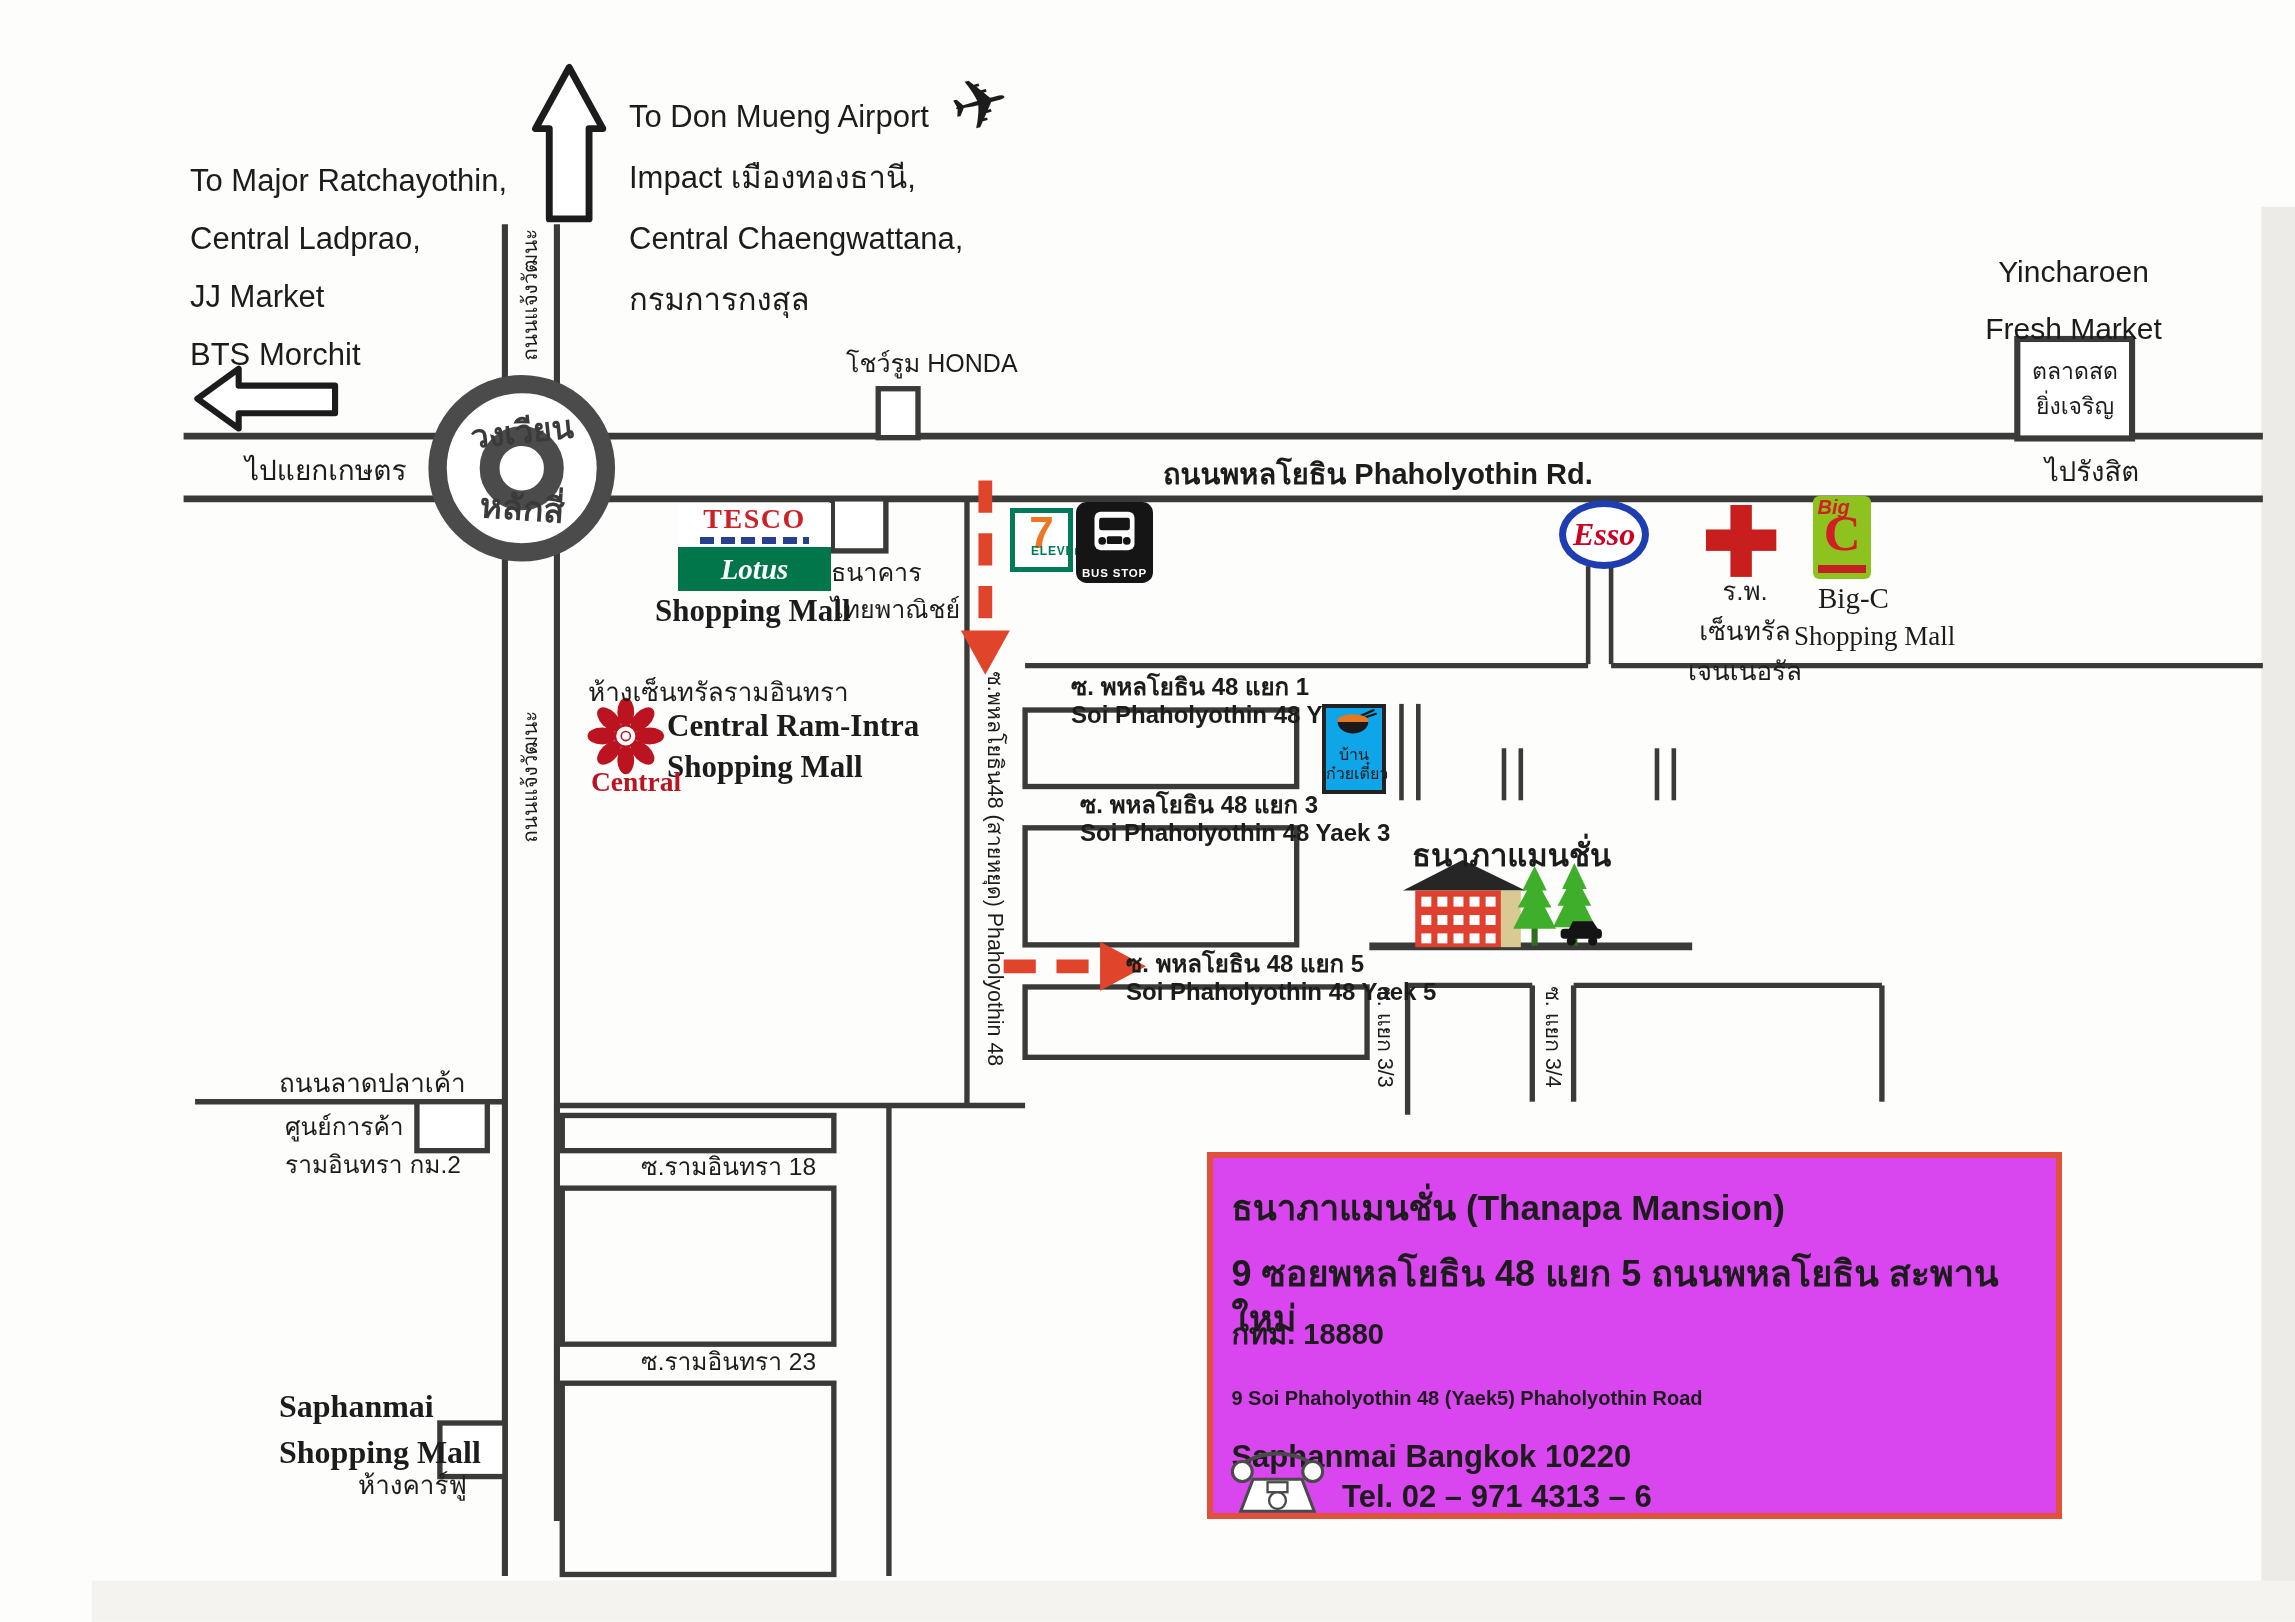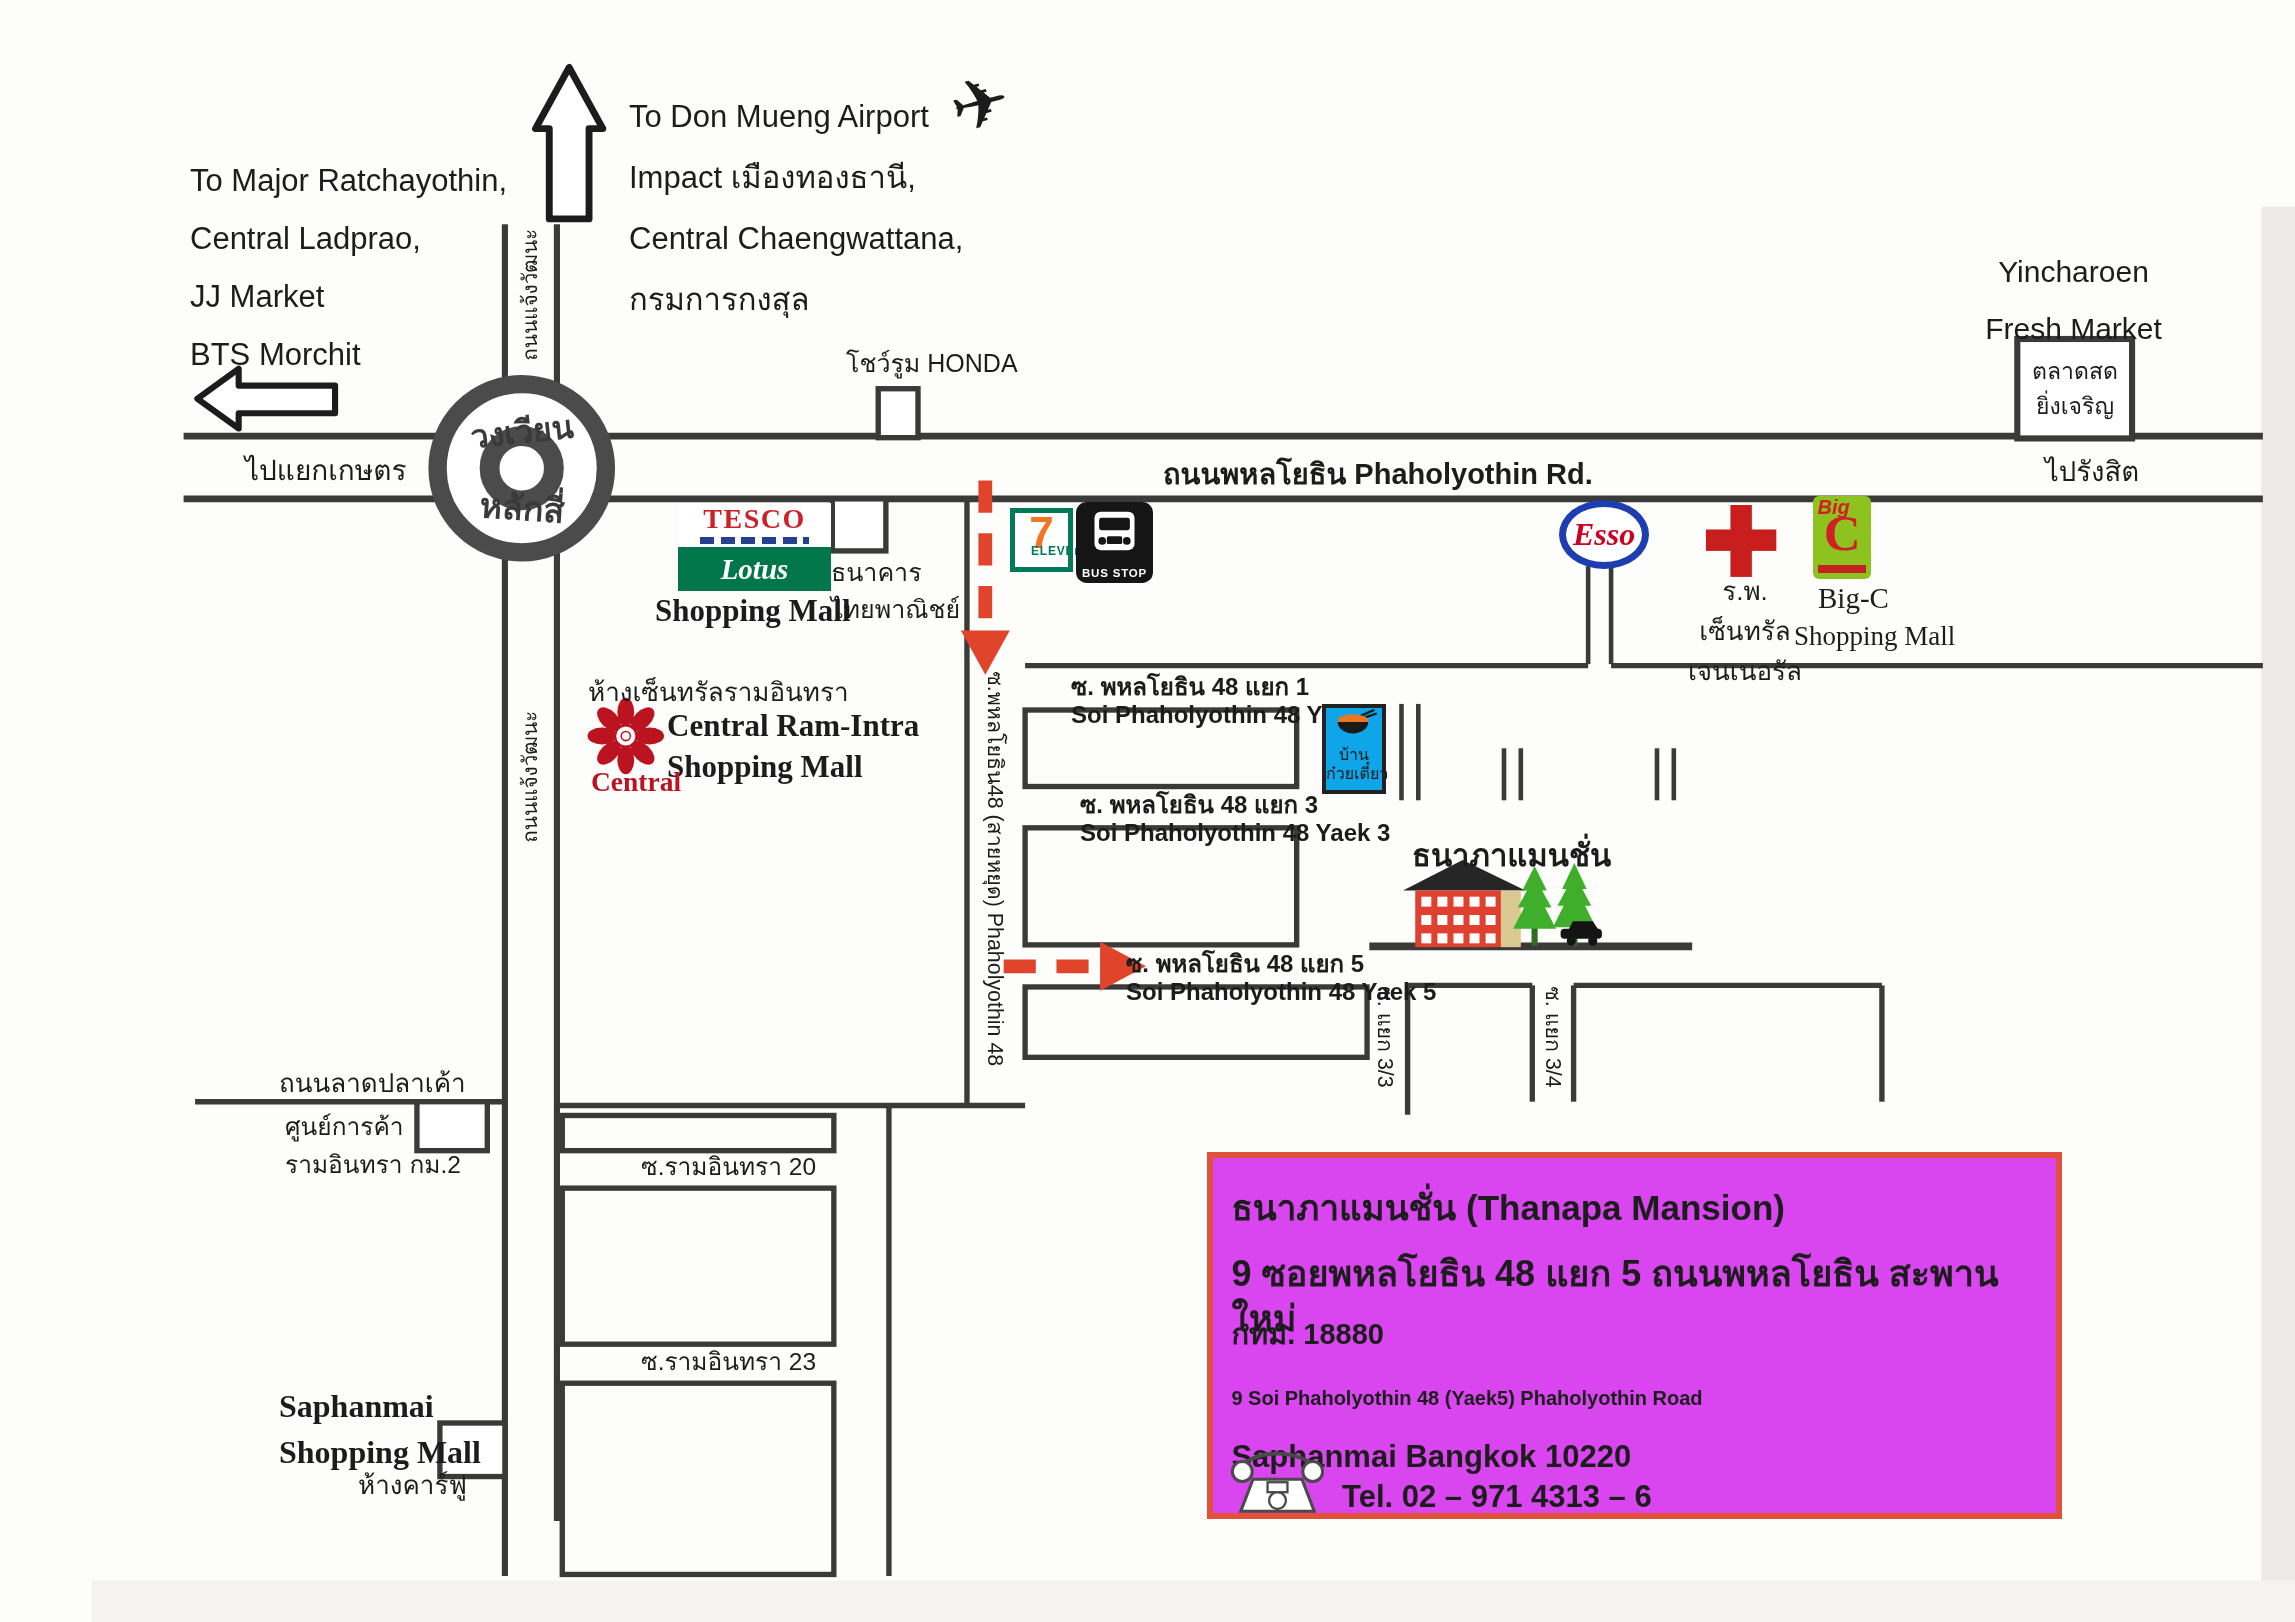--- a/index.html
+++ b/index.html
@@ -294,21 +294,21 @@
     <div class="txt">บ้าน
 ก๋วยเตี๋ยว</div>
   </div>
 
   <div class="lbl b" style="left:1412px;top:837px;font-size:31px;">ธนาภาแมนชั่น</div>
 
   <div class="lbl" style="left:279px;top:1067px;font-size:26px;">ถนนลาดปลาเค้า</div>
   <div class="lbl" style="left:285px;top:1108px;font-size:24.5px;line-height:38px;">ศูนย์การค้า
 รามอินทรา กม.2</div>
 
-  <div class="lbl" style="left:641px;top:1152px;font-size:24.5px;">ซ.รามอินทรา 20</div>
+  <div class="lbl" style="left:641px;top:1152px;font-size:24.5px;">ซ.รามอินทรา 18</div>
   <div class="lbl" style="left:641px;top:1347px;font-size:24.5px;">ซ.รามอินทรา 23</div>
 
   <div class="lbl b serif" style="left:279px;top:1386px;font-size:32px;">Saphanmai</div>
   <div class="lbl b serif" style="left:279px;top:1432px;font-size:32px;">Shopping Mall</div>
   <div class="lbl" style="left:358px;top:1469px;font-size:26px;">ห้างคาร์ฟู</div>
 
   <div class="infobox">
     <div class="lbl b" style="left:18.4px;top:27.5px;font-size:35px;">ธนาภาแมนชั่น (Thanapa  Mansion)</div>
     <div class="lbl b" style="left:18.4px;top:93px;font-size:36px;">9  ซอยพหลโยธิน  48  แยก 5 ถนนพหลโยธิน  สะพานใหม่</div>
     <div class="lbl b" style="left:18.4px;top:158px;font-size:29px;">กทม. 18880</div>

